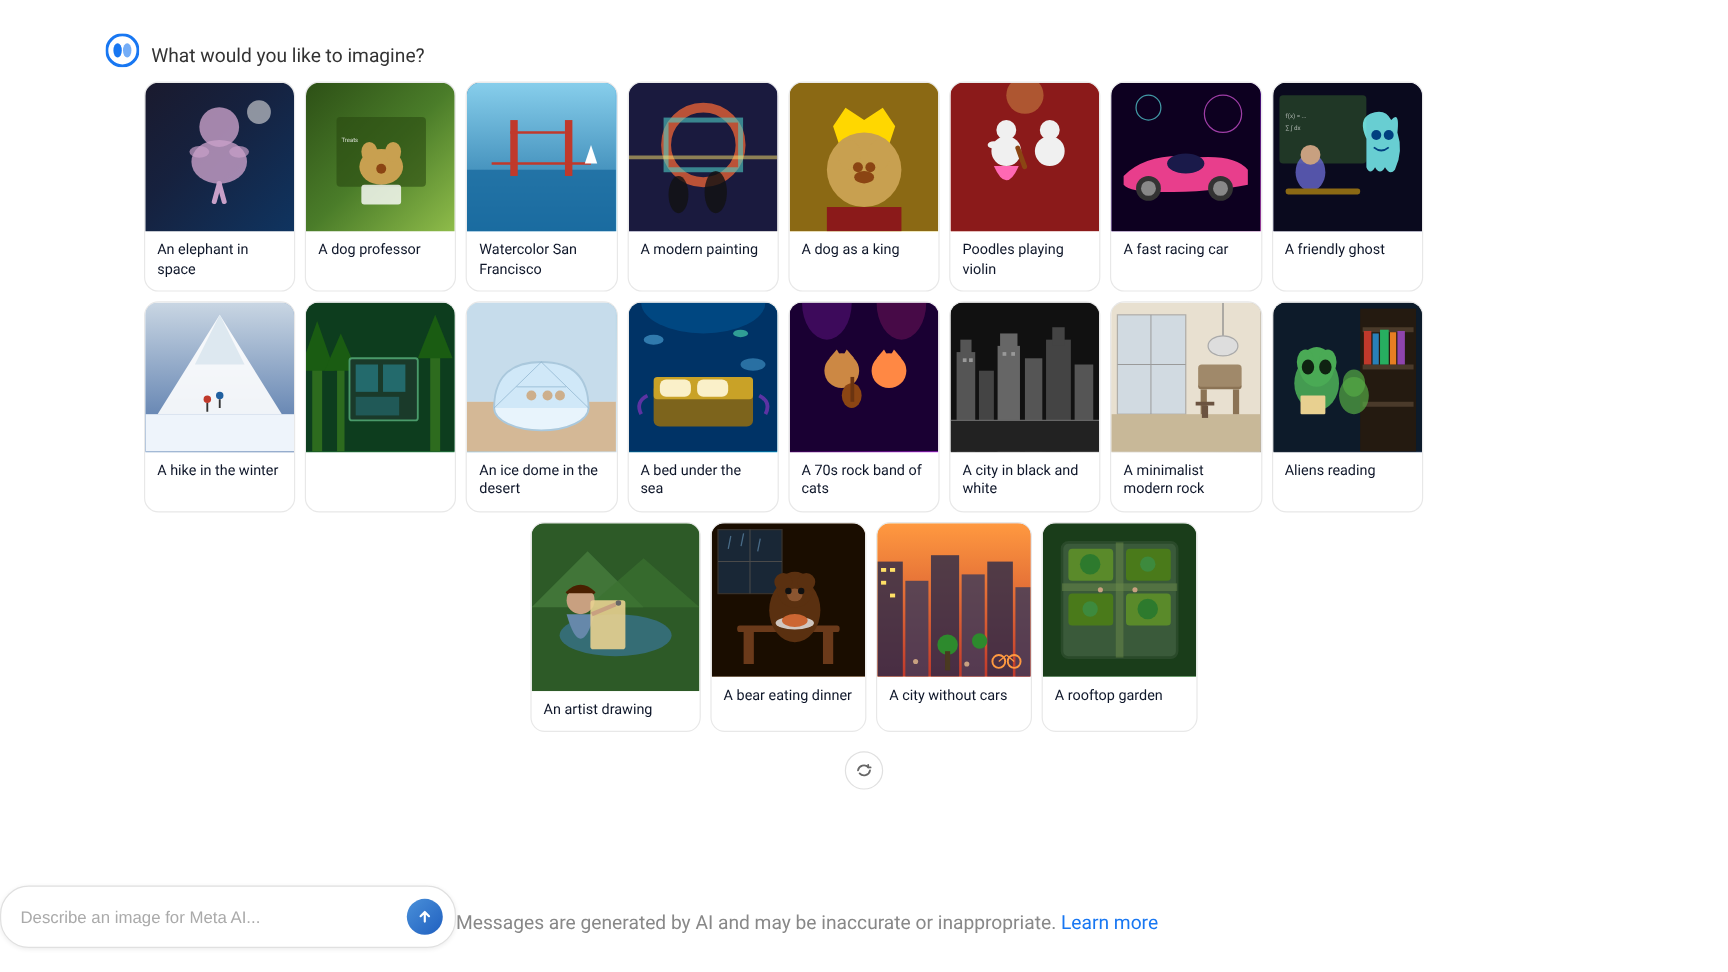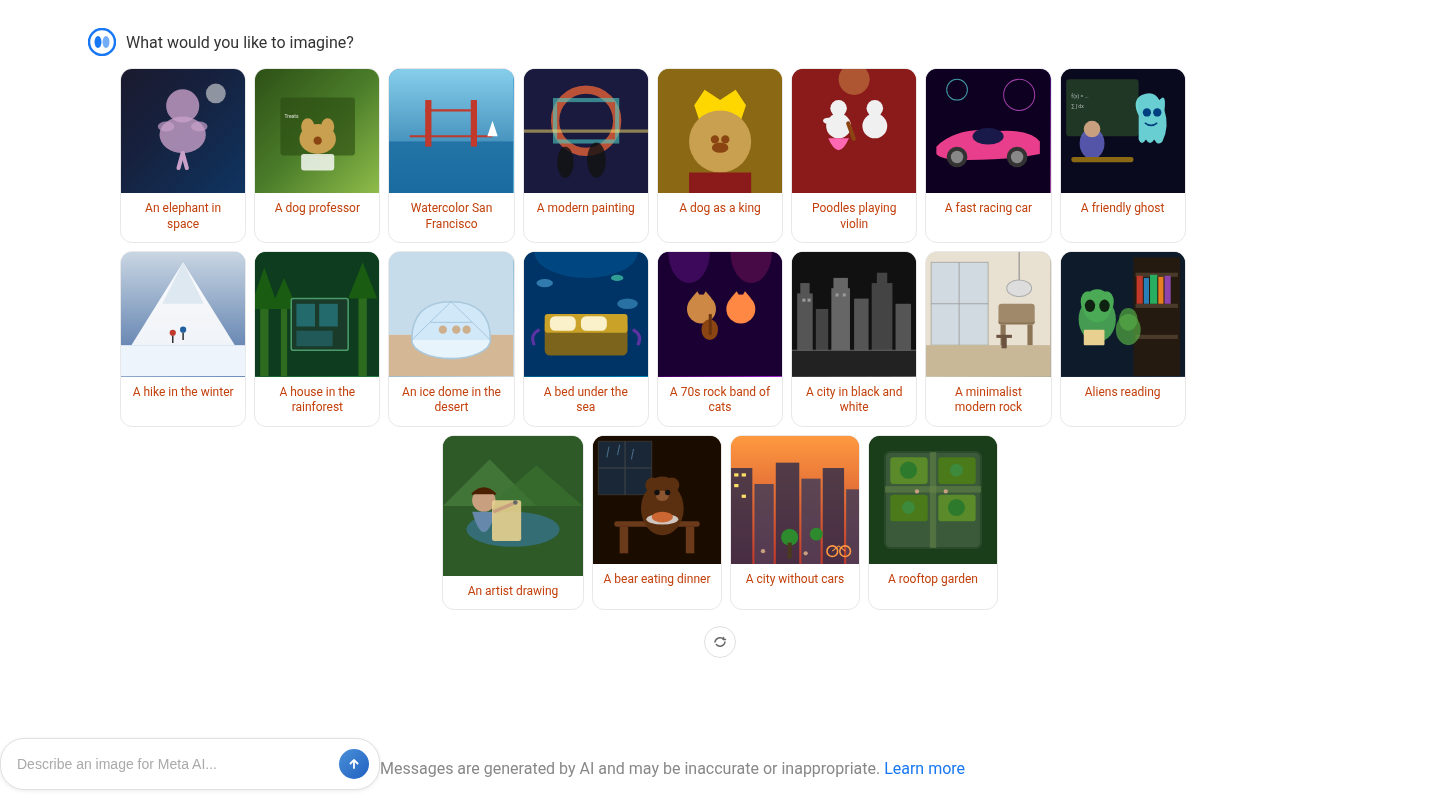--- a/index.html
+++ b/index.html
@@ -10,21 +10,21 @@
       display: flex;
       flex-direction: column;
       align-items: center;
     }
 
     .header {
       width: 100%;
       max-width: 1440px;
       padding: 28px 88px 12px;
       display: flex;
-      align-items: center;
+      align-items: flex-end;
       gap: 10px;
     }
 
     .meta-logo {
       width: 28px;
       height: 28px;
       flex-shrink: 0;
     }
 
     .header-title {
@@ -67,24 +67,23 @@
     .image-card .img-placeholder {
       width: 100%;
       height: 100%;
       object-fit: cover;
       border-radius: 8px 8px 0 0;
     }
 
     .image-card .card-label {
       padding: 8px 10px 10px;
       font-size: 12px;
-      color: #c2410c;
+      color: #0f172a;
       font-weight: 400;
       line-height: 1.3;
-      text-align: center;
     }
 
     .refresh-btn {
       display: flex;
       justify-content: center;
       margin: 8px 0 24px;
     }
 
     .refresh-icon-btn {
       width: 32px;
@@ -419,21 +418,20 @@
 
             <rect x="40" y="50" width="18" height="22" fill="#2a8a9a" opacity="0.6"></rect>
             <rect x="62" y="50" width="18" height="22" fill="#2a8a9a" opacity="0.6"></rect>
             <rect x="40" y="76" width="35" height="15" fill="#2a8a9a" opacity="0.4"></rect>
 
             <rect x="100" y="35" width="8" height="85" fill="#2d6b1e"></rect>
             <polygon points="104,10 90,45 118,45" fill="#1a5c12"></polygon>
           </svg>
         </div>
       </div>
-      <div class="card-label">A house in the rainforest</div>
     </div>
 
     <div class="image-card">
       <div class="img-area">
         <div class="img-placeholder img-ice-dome" style="width:100%;height:100%;border-radius:8px 8px 0 0;overflow:hidden;">
           <svg viewBox="0 0 120 120" style="width:100%;height:100%">
             <rect width="120" height="120" fill="#dce8f0"></rect>
 
             <rect width="120" height="80" fill="#b8d4e8" opacity="0.6"></rect>
 

